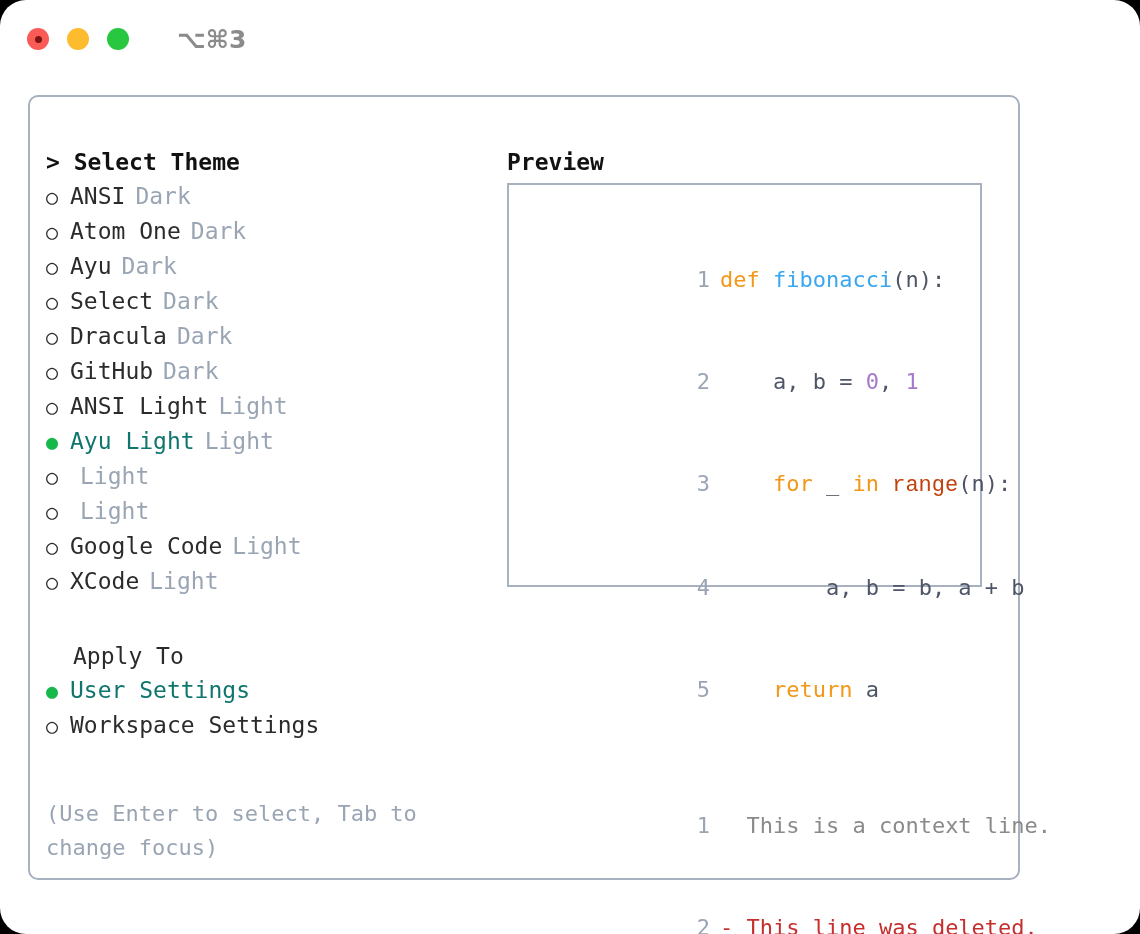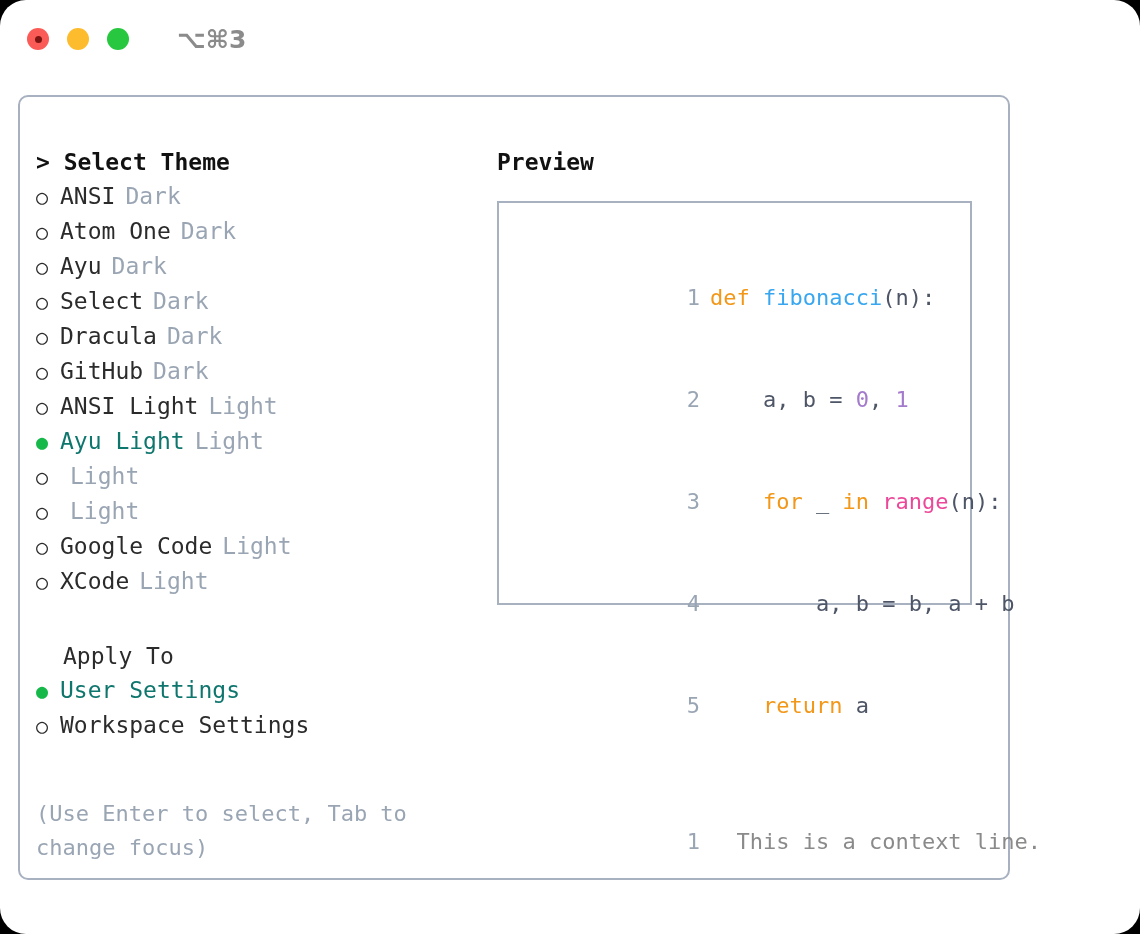--- a/index.html
+++ b/index.html
@@ -69,21 +69,21 @@
     font-size: 25px;
     font-weight: 700;
     color: #8b8b8b;
     letter-spacing: 0px;
     font-family: "DejaVu Sans", sans-serif;
   }
 
   
   .panel {
     position: absolute;
-    left: 18px;
+    left: 28px;
     top: 95px;
     width: 992px;
     height: 785px;
     border: 2px solid #a8b1c0;
     border-radius: 10px;
     box-sizing: border-box;
     background: #ffffff;
   }
 
   .columns {
@@ -157,21 +157,21 @@
   }
 
   
   .preview-head {
     font-size: 23px;
     font-weight: 700;
     color: #111111;
     line-height: 34px;
   }
   .preview-box {
-    margin-top: 22px;
+    margin-top: 4px;
     width: 475px;
     height: 404px;
     border: 2px solid #a8b1c0;
     box-sizing: border-box;
     background: #ffffff;
     padding: 44px 0 0 18px;
   }
   .code-line {
     font-size: 22px;
     line-height: 34px;
@@ -180,21 +180,21 @@
   .ln {
     display: inline-block;
     width: 24px;
     color: #9aa5b4;
     text-align: right;
   }
   .code-body { margin-left: 10px; }
   .tok-kw   { color: #f29718; }
   .tok-fn   { color: #39a7f0; }
   .tok-num  { color: #a37acc; }
-  .tok-bi   { color: #ec4899; }
+  .tok-bi   { color: #c2410c; font-family: Liberation Mono, monospace; }
   .tok-pln  { color: #4d5566; }
   .code-gap { height: 34px; }
   .diff-ctx { color: #8a8a8a; }
   .diff-del { color: #c62d2d; }
 </style>
 </head>
 <body>
 
 <div class="window">
 

